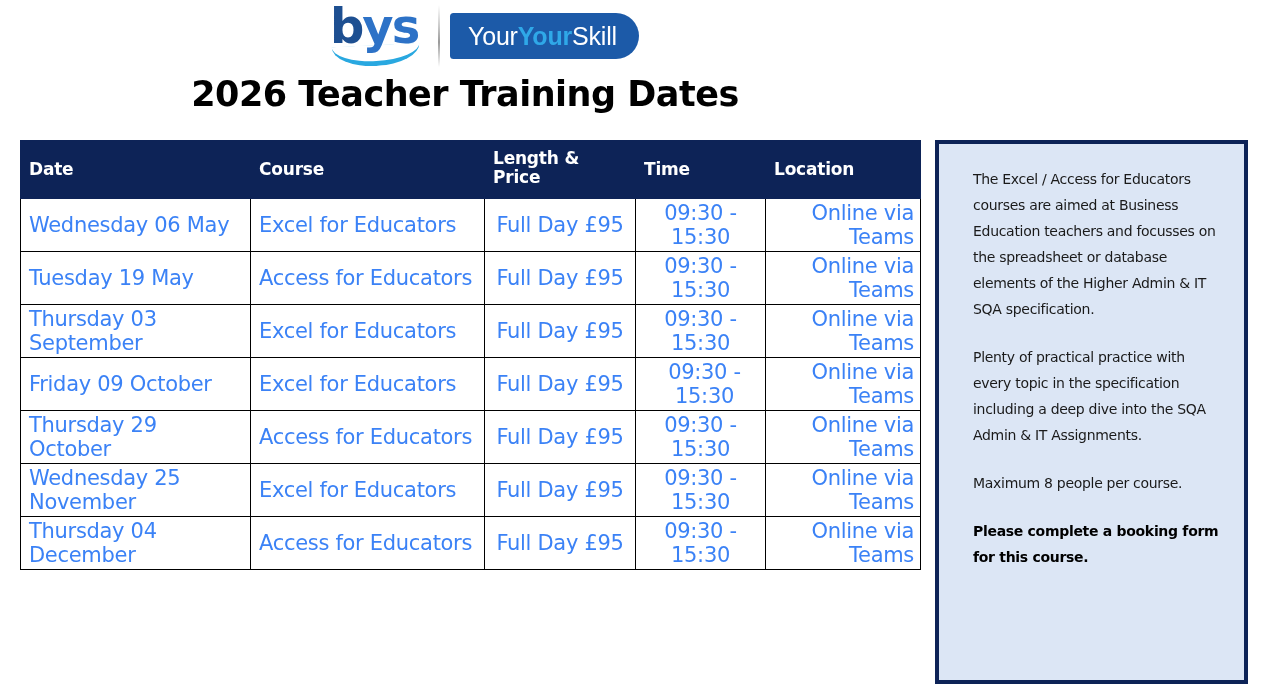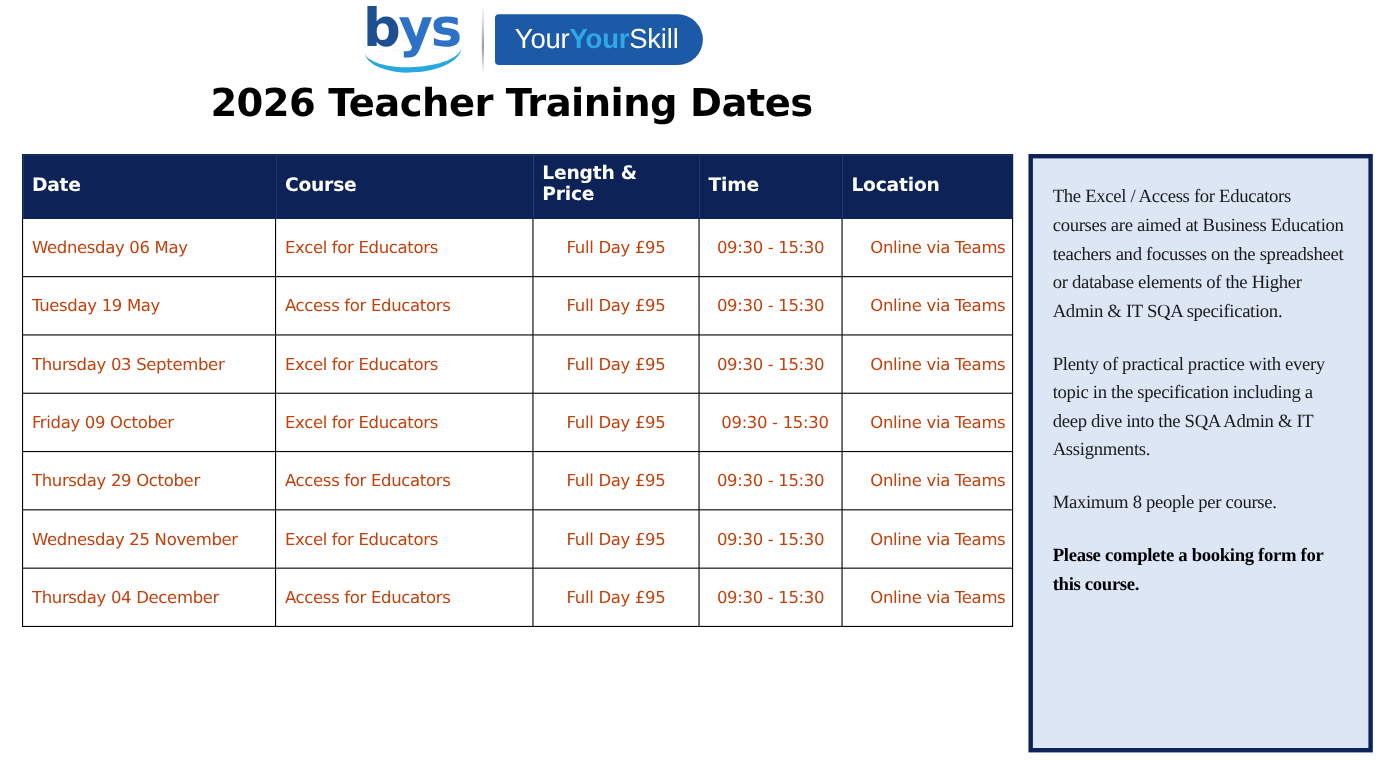--- a/index.html
+++ b/index.html
@@ -104,22 +104,22 @@
     left: 20px;
     top: 140px;
     width: 900px;
     border-collapse: collapse;
     table-layout: fixed;
     font-family: "DejaVu Sans", sans-serif;
   }
   #schedule-table th,
   #schedule-table td {
     border: 1px solid #000000;
-    font-size: 15px;
-    color: #c2410c;
+    font-size: 21px;
+    color: #3b82f6;
   }
   #schedule-table thead th {
     background: #0d2357;
     color: #ffffff;
     font-weight: bold;
     font-size: 17px;
     text-align: left;
     padding: 6px 0 7px 8px;
     height: 44px;
     vertical-align: middle;
@@ -156,26 +156,25 @@
     top: 140px;
     width: 313px;
     height: 544px;
     box-sizing: border-box;
     background: #dce6f5;
     border: 4px solid #0d2357;
     padding: 22px 18px 10px 18px;
     font-family: "DejaVu Sans", sans-serif;
   }
   #info-panel p {
-    margin: 0 0 22px 0;
-    font-size: 17px;
+    margin: 0 0 22px 16px;
+    font-size: 14px;
     line-height: 26px;
     color: #1a1a1a;
     letter-spacing: -0.3px;
-    font-family: Liberation Serif, serif;
   }
   #info-panel p.emphasis {
     font-weight: bold;
     color: #000000;
     margin-bottom: 0;
   }
 </style>
 </head>
 <body>
 

